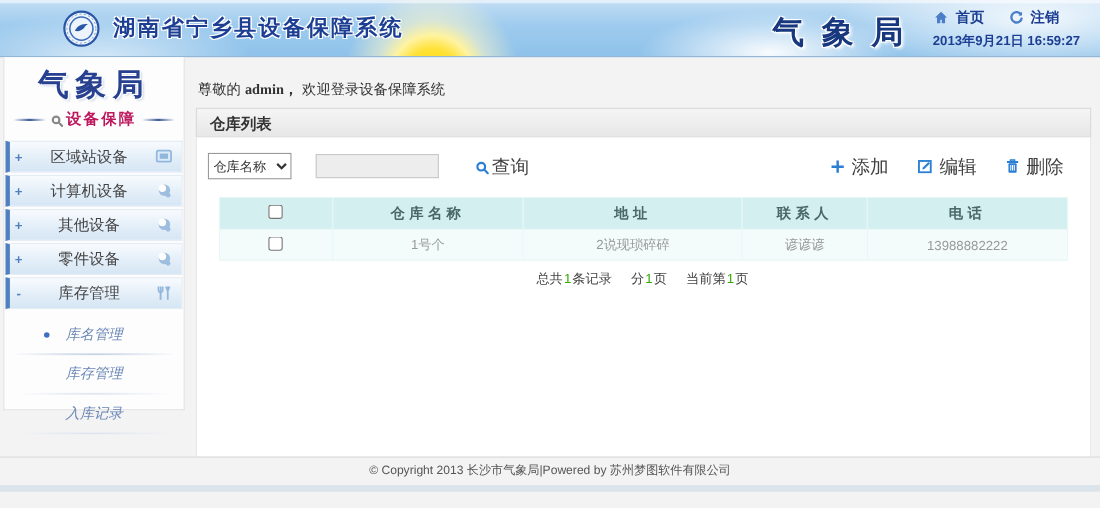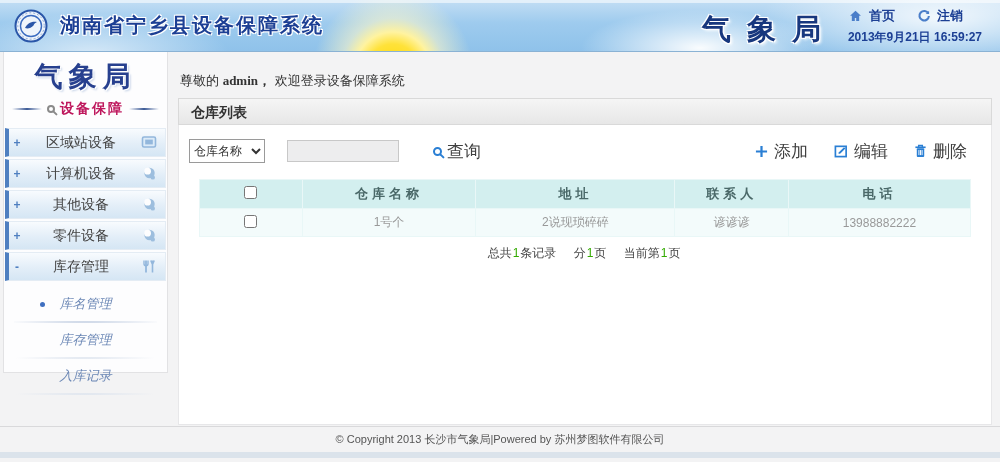--- a/index.html
+++ b/index.html
@@ -8,21 +8,21 @@
 
   
   .top-header{
     height:52px; position:relative; border-bottom:1px solid #8ab2d4;
     background:
       radial-gradient(circle at 393px 70px, #ffd800 0, #ffe23a 26px, #fff3a0 38px, rgba(255,248,200,.55) 52px, rgba(255,255,255,0) 80px),
       radial-gradient(ellipse 170px 55px at 700px 48px, rgba(255,255,255,.95), rgba(255,255,255,0) 70%),
       radial-gradient(ellipse 200px 60px at 90px 55px, rgba(255,255,255,.65), rgba(255,255,255,0) 70%),
       radial-gradient(ellipse 260px 70px at 940px 18px, rgba(255,255,255,.85), rgba(255,255,255,0) 70%),
       linear-gradient(180deg,#c3def4 0%, #9ecbee 45%, #8fc2ea 100%);
-    display:flex; align-items:center;
+    display:flex; align-items:center;padding-left:43px;
   }
   .top-header::before{ content:''; position:absolute; top:0; left:0; right:0; height:3px; background:rgba(255,255,255,.55); }
   .logo-emblem{ width:34px; height:34px; margin-left:14px; flex:0 0 auto; }
   .sys-title{ font-size:20px; font-weight:bold; color:#1c3f94; margin-left:12px; letter-spacing:2px;
     text-shadow:1px 1px 0 #fff, -1px -1px 0 #fff, 1px -1px 0 #fff, -1px 1px 0 #fff; }
   .bureau-title{ position:absolute; left:702px; top:10px; font-family:"DejaVu Serif","Liberation Serif",serif;
     font-size:29px; font-weight:bold; color:#17377e; letter-spacing:16px; white-space:nowrap;
     text-shadow:1px 1px 0 #fff, -1px -1px 0 #fff, 1px -1px 0 #fff, -1px 1px 0 #fff, 2px 2px 3px rgba(255,255,255,.9); }
   .header-right{ position:absolute; right:18px; top:7px; text-align:left; }
   .header-links{ display:flex; align-items:center; gap:6px; font-size:13px; font-weight:bold; color:#1c3f94; }
@@ -82,21 +82,21 @@
     letter-spacing:4px; border:1px solid #e9f7f7; text-align:center; }
   .data-table td{ background:#f3fbfb; height:28px; font-size:12px; color:#999; border:1px solid #e9f7f7; text-align:center; }
   .col-check{ width:105px; } .col-name{ width:178px; } .col-addr{ width:204px; } .col-contact{ width:116px; } .col-phone{ width:185px; }
   .data-table input[type=checkbox]{ width:13px; height:13px; }
 
   .pagination{ margin:8px 0 0 12px; font-size:12px; color:#444;text-align:center; }
   .pagination .seg{ margin-right:14px; }
   .pagination .num{ color:#33aa00; padding:0 1px; }
 
   
-  .footer{ position:absolute; left:0; right:0; bottom:4px; height:32px; border-top:1px solid #d9d9db; background:#f3f3f4; }
+  .footer{ position:absolute; left:0; right:0; bottom:15px; height:32px; border-top:1px solid #d9d9db; background:#f3f3f4; }
   .footer-text{ text-align:center; font-size:11px; color:#555; line-height:25px; }
   .footer-strip{ position:absolute; left:0; right:0; bottom:0; height:6px; background:#dbe3eb; }
 
   svg{ display:block; }
 </style>
 </head>
 <body>
 
 <div class="page">
 

